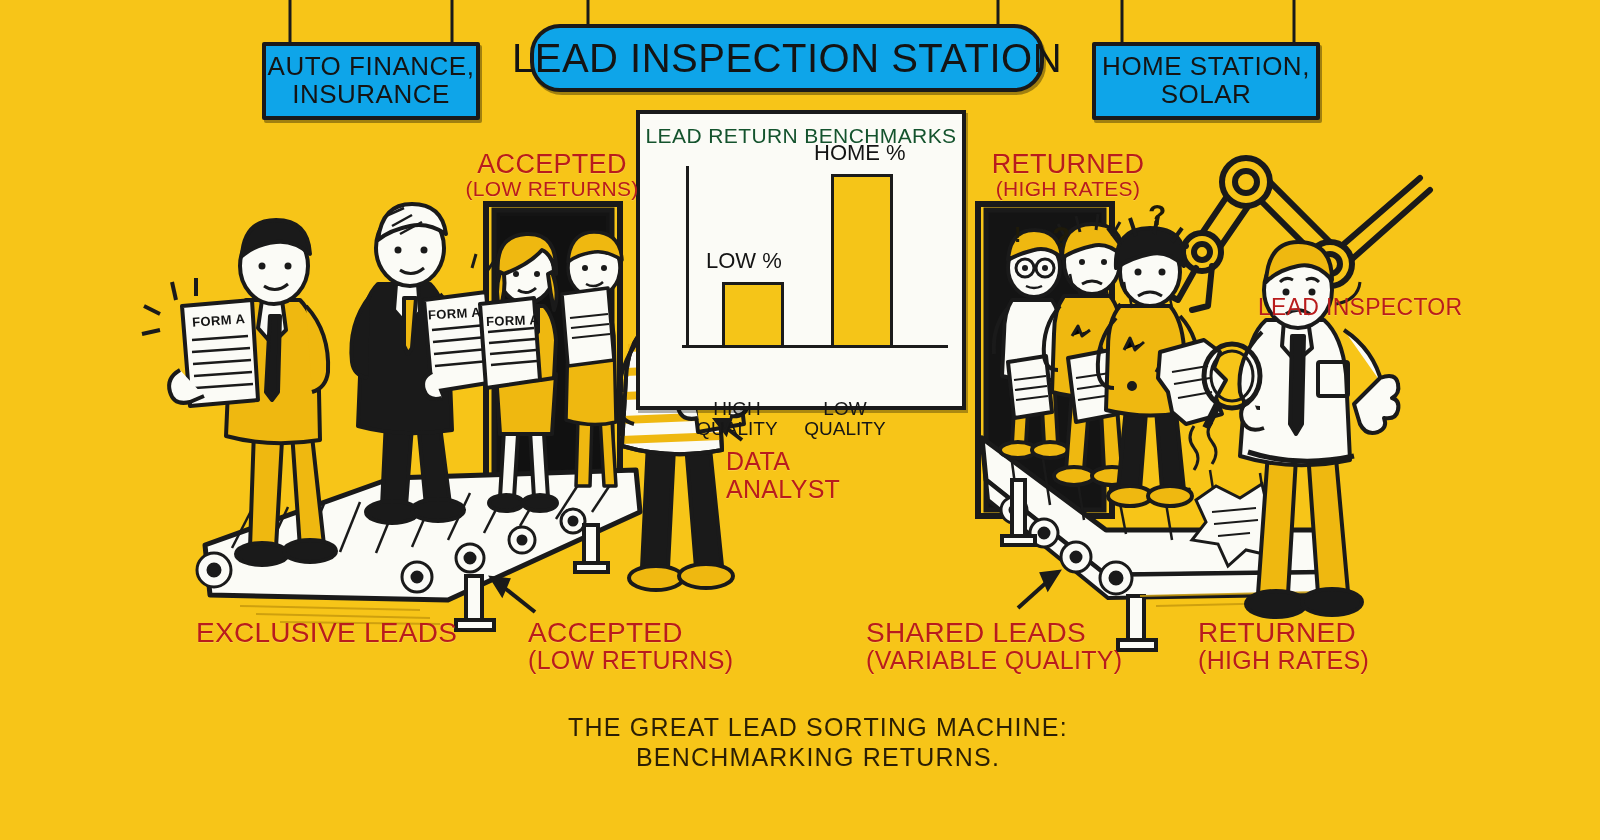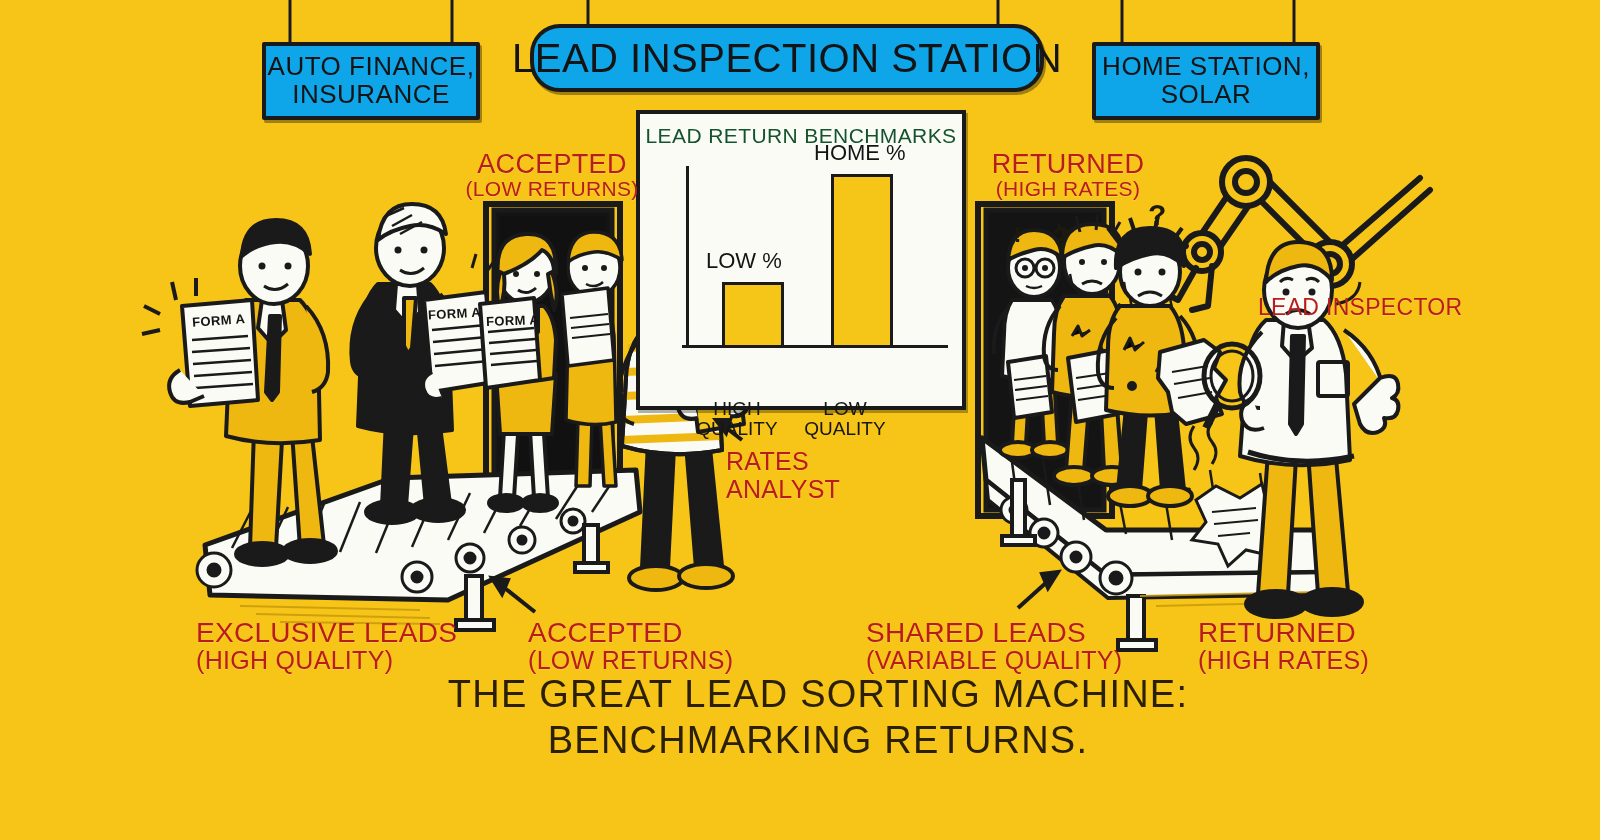--- a/index.html
+++ b/index.html
@@ -91,23 +91,23 @@
 
   #annot-exclusive { left: 196px;  top: 618px; width: 250px; text-align: left; }
   #annot-accepted  { left: 528px;  top: 618px; width: 200px; text-align: left; }
   #annot-shared    { left: 866px;  top: 618px; width: 250px; text-align: left; }
   #annot-returned  { left: 1198px; top: 618px; width: 200px; text-align: left; }
   #annot-exclusive .big, #annot-accepted .big, #annot-shared .big, #annot-returned .big { font-size: 28px; }
   #annot-exclusive .sub, #annot-accepted .sub, #annot-shared .sub, #annot-returned .sub { font-size: 25px; }
 
   
   #caption {
-    position: absolute; left: 0; right: 0; top: 672px;
+    position: absolute; left: 0; right: 0; top: 712px;
     text-align: center; color: #2b1f04;
-    font-size: 38px; line-height: 1.2; letter-spacing: 1.2px; margin-left: 36px;
+    font-size: 25px; line-height: 1.2; letter-spacing: 1.2px; margin-left: 36px;
   }
   #caption span { display: block; white-space: nowrap; }
 
   
   .form-label {
     position: absolute; font-size: 13px; color: #141414;
     letter-spacing: .4px; font-weight: bold; white-space: nowrap;
   }
   #form-a-1 { left: 192px; top: 313px; transform: rotate(-4deg); }
   #form-a-2 { left: 428px; top: 306px; transform: rotate(-3deg); }
@@ -634,27 +634,26 @@
   </div>
 
   <div class="annot" id="annot-returned-door">
     <span class="big">RETURNED</span>
     <span class="sub">(HIGH RATES)</span>
   </div>
 
   <div class="annot" id="annot-lead-inspector">LEAD INSPECTOR</div>
 
   <div class="annot" id="annot-data-analyst">
-    <span>RATES</span>
+    <span>DATA</span>
     <span>ANALYST</span>
   </div>
 
   <div class="annot" id="annot-exclusive">
     <span class="big">EXCLUSIVE LEADS</span>
-    <span class="sub">(HIGH QUALITY)</span>
   </div>
   <div class="annot" id="annot-accepted">
     <span class="big">ACCEPTED</span>
     <span class="sub">(LOW RETURNS)</span>
   </div>
   <div class="annot" id="annot-shared">
     <span class="big">SHARED LEADS</span>
     <span class="sub">(VARIABLE QUALITY)</span>
   </div>
   <div class="annot" id="annot-returned">

